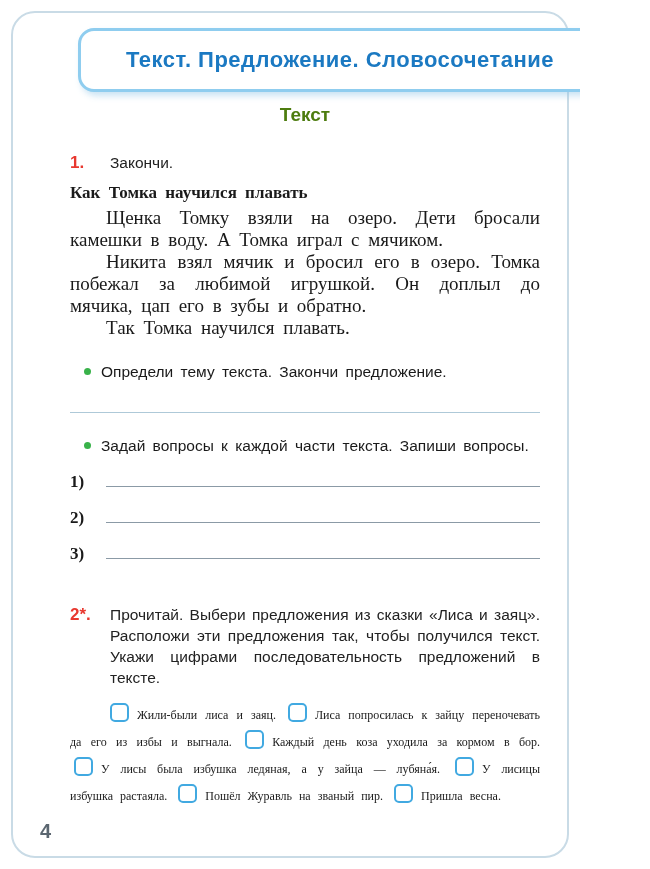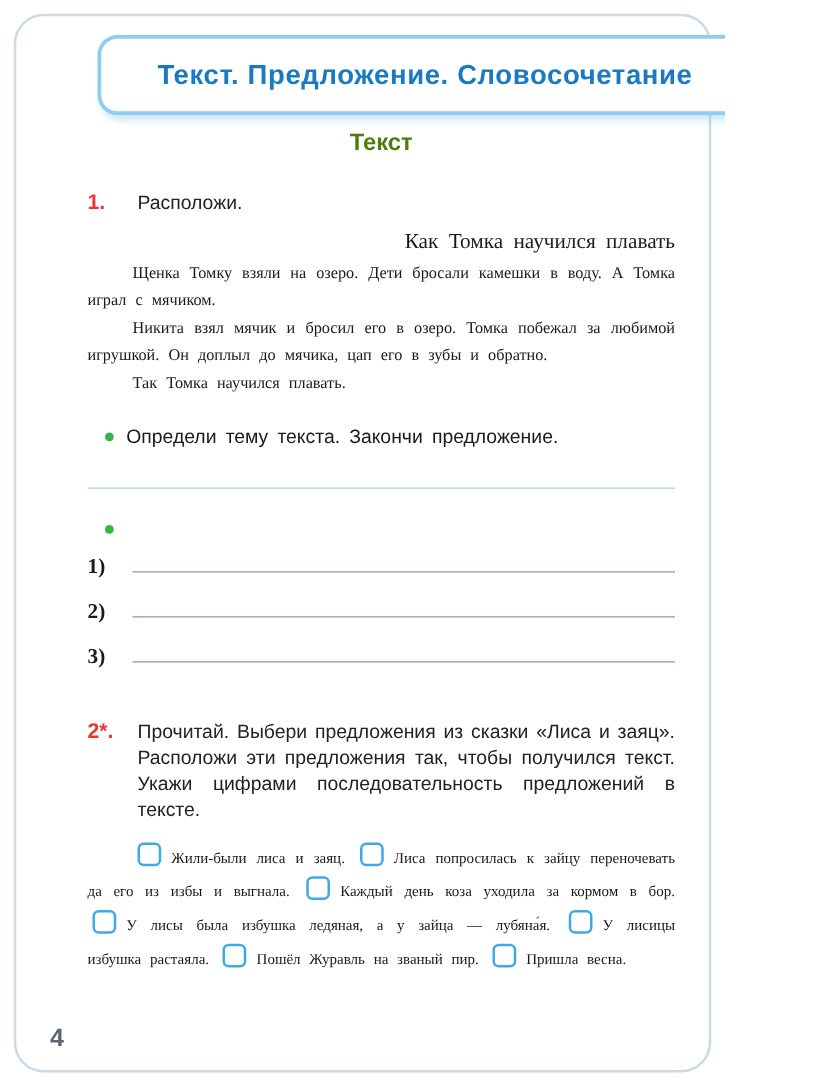--- a/index.html
+++ b/index.html
@@ -64,29 +64,29 @@
     font-family:"Liberation Sans", sans-serif;
     font-size:15.5px;
     color:#222;
   }
   .ex-instr{line-height:21px;}
   .ex-instr-block{
     flex:1;
     text-align:justify;
   }
   .story-title{
-    text-align:right;
-    font-weight:normal;
+    text-align:left;
+    font-weight:bold;
     font-size:17px;
     margin:10px 0 4px 0;
     word-spacing:4px;
   }
   .story-p{
     margin:0;
-    font-size:13px;
+    font-size:19px;
     line-height:22px;
     text-align:justify;
     text-indent:36px;
     word-spacing:4px;
   }
   .author{
     text-align:right;
     font-size:16px;
     margin-top:2px;
     word-spacing:3px;
@@ -180,38 +180,39 @@
     <span class="chapter-title">Текст.  Предложение.  Словосочетание</span>
   </div>
 
   <div class="content">
 
     <div class="section-title">Текст</div>
 
     <div>
       <div class="ex-head">
         <span class="ex-num">1.</span>
-        <span class="sans ex-instr">Расположи.</span>
+        <span class="sans ex-instr">Закончи.</span>
       </div>
 
       <div class="story-title">Как  Томка  научился  плавать</div>
       <p class="story-p">Щенка Томку взяли на озеро. Дети бросали камешки в воду. А Томка играл с мячиком.</p>
       <p class="story-p">Никита взял мячик и бросил его в озеро. Томка побежал за любимой игрушкой. Он доплыл до мячика, цап его в зубы и обратно.</p>
       <p class="story-p">Так Томка научился плавать.</p>
 
       <div class="task">
         <span class="bullet"></span>
         <span class="task-text">Определи тему текста. Закончи предложение.</span>
       </div>
 
 
       <hr class="divider">
 
       <div class="task">
         <span class="bullet"></span>
+        <span class="task-text">Задай вопросы к каждой части текста. Запиши вопросы.</span>
       </div>
 
       <div class="answer-row">
         <span class="answer-num">1)</span>
         <span class="write-line"></span>
       </div>
       <div class="answer-row">
         <span class="answer-num">2)</span>
         <span class="write-line"></span>
       </div>

